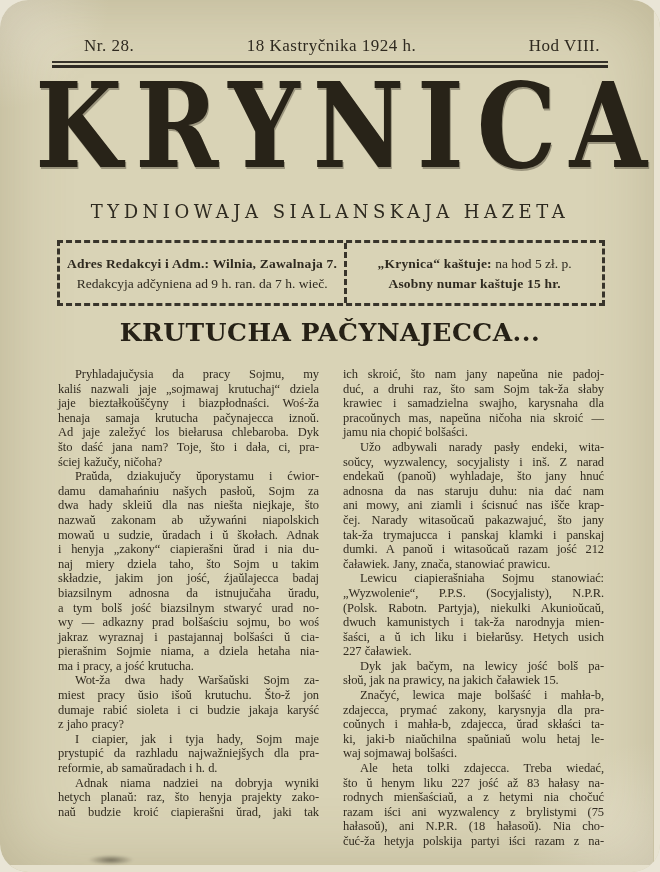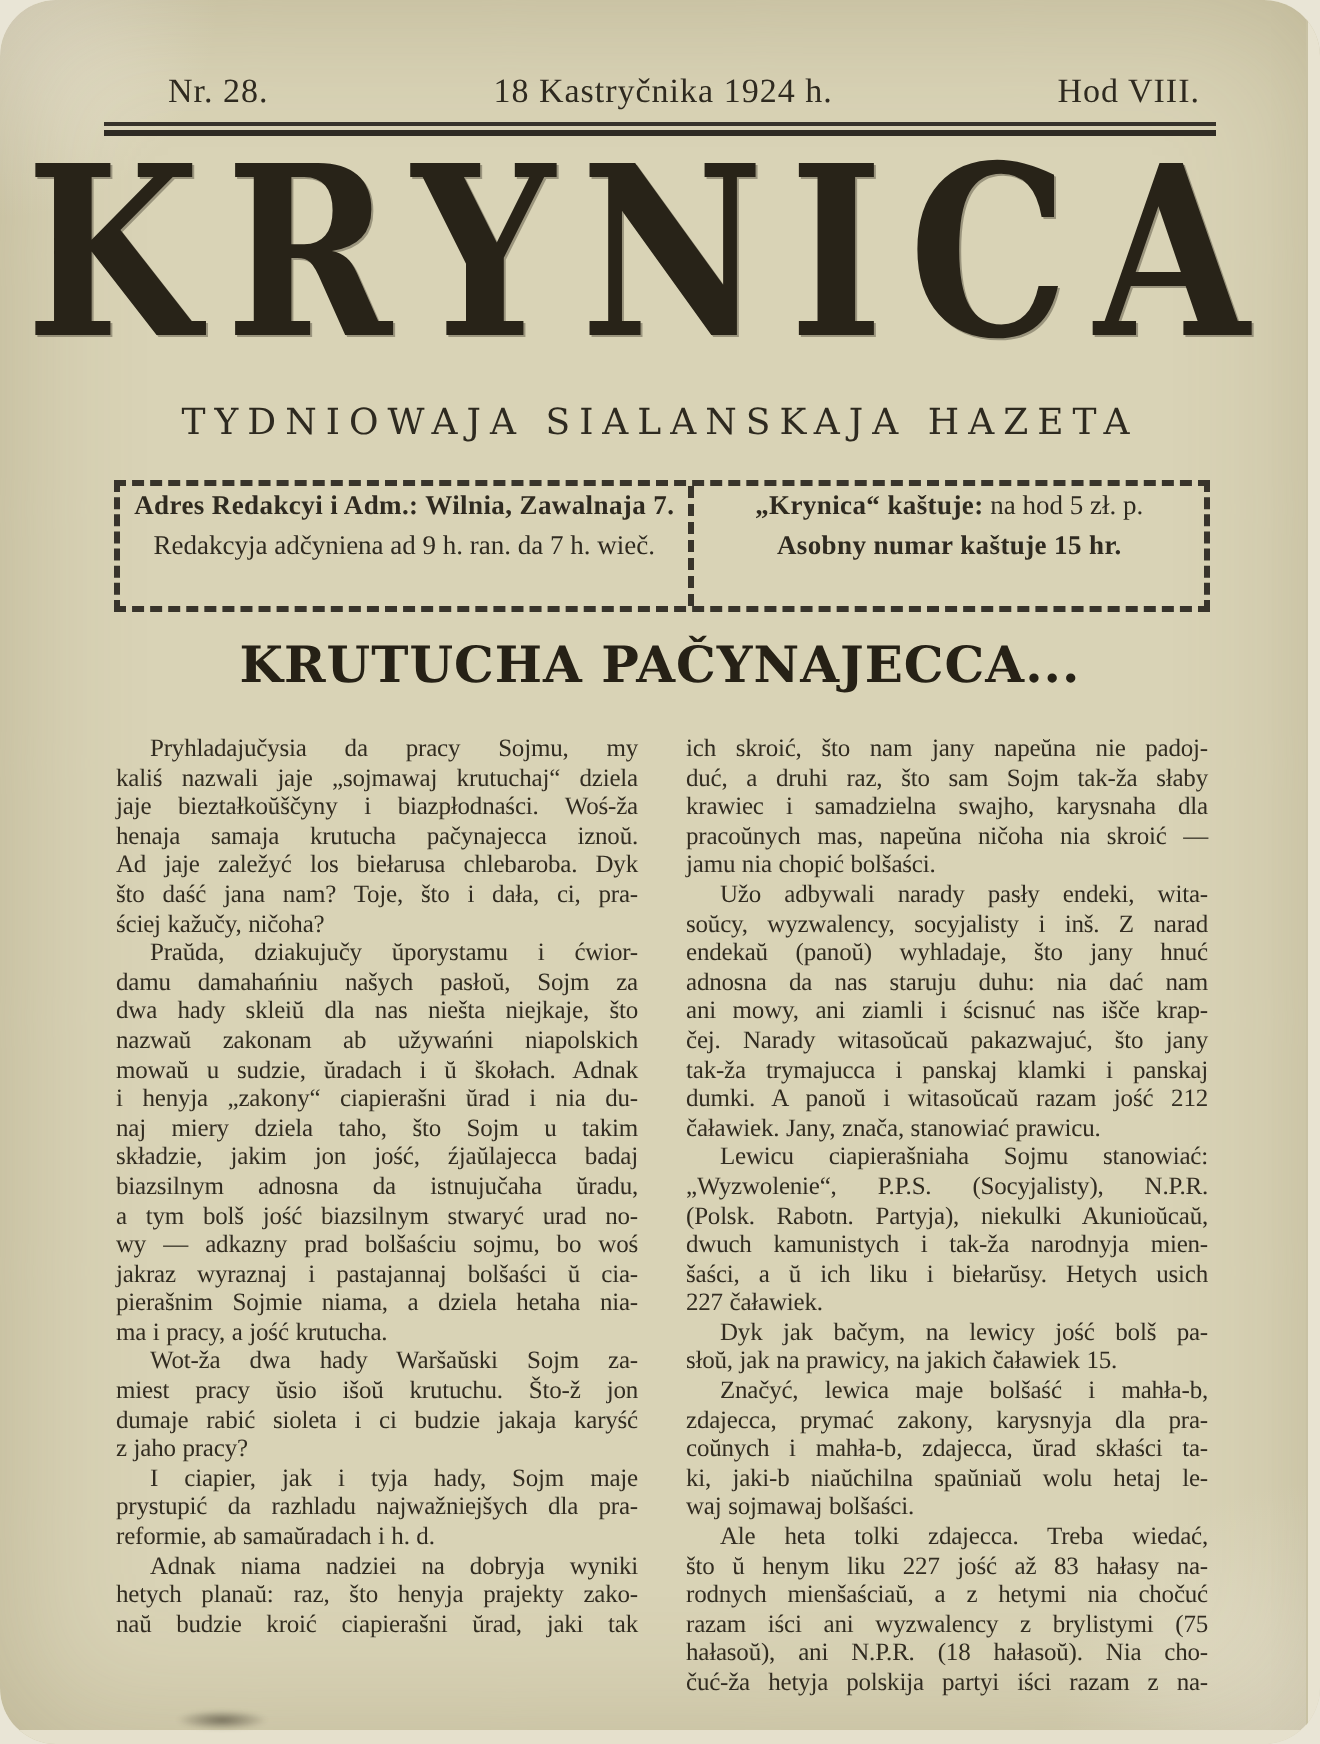--- a/index.html
+++ b/index.html
@@ -17,32 +17,32 @@
   .edge-bottom{position:absolute;left:0;bottom:0;width:100%;height:7px;background:#e5e0cc;}
   .smudge{position:absolute;left:88px;bottom:7px;width:46px;height:10px;
     background:radial-gradient(ellipse at center, rgba(45,40,28,.55) 0%, rgba(45,40,28,0) 70%);
     filter:blur(1px);}
   .topbar{position:absolute;top:36px;left:58px;width:546px;display:flex;
     justify-content:space-between;align-items:baseline;font-size:17px;letter-spacing:.5px;}
   .topbar .issue{padding-left:26px;}
   .topbar .year{padding-right:4px;}
   .rule{position:absolute;top:61px;left:52px;width:556px;height:2px;
     border-top:2px solid #37332b;border-bottom:3px solid #2f2b24;}
-  .masthead{position:absolute;top:66px;left:0;width:100%;text-align:left;}
+  .masthead{position:absolute;top:66px;left:0;width:100%;text-align:right;}
   .masthead h1{
     margin:0;font-family:"DejaVu Serif",serif;font-weight:bold;
     font-size:100px;line-height:112px;letter-spacing:13px;padding-left:13px;
     color:#282318;transform:scaleY(1.18);transform-origin:50% 30%;
     text-shadow:1px 1px 0 rgba(40,35,24,.35);
   }
   .subtitle{position:absolute;top:201px;left:0;width:100%;text-align:center;
     font-family:"DejaVu Serif",serif;font-size:18px;letter-spacing:4.5px;color:#2e2a20;}
   .infobox{position:absolute;top:240px;left:57px;width:548px;height:66px;
     box-sizing:border-box;border:3px dashed #38342b;display:flex;background:rgba(0,0,0,0);}
-  .infobox .cell{display:flex;flex-direction:column;justify-content:flex-start;
+  .infobox .cell{display:flex;flex-direction:column;justify-content:center;
     text-align:center;gap:5px;font-size:13.5px;line-height:15px;padding:2px 6px;}
   .infobox .cell.left{flex:0 0 53%;border-right:3px dashed #38342b;box-sizing:border-box;}
   .infobox .cell.right{flex:1;}
   .infobox b{font-weight:bold;letter-spacing:.2px;}
   .headline{position:absolute;top:318px;left:0;width:100%;text-align:center;
     font-family:"DejaVu Serif",serif;font-weight:bold;font-size:25px;
     letter-spacing:.5px;color:#262116;}
   .columns{position:absolute;top:367px;left:58px;width:546px;display:flex;gap:24px;}
   .col{width:261px;}
   .line{

